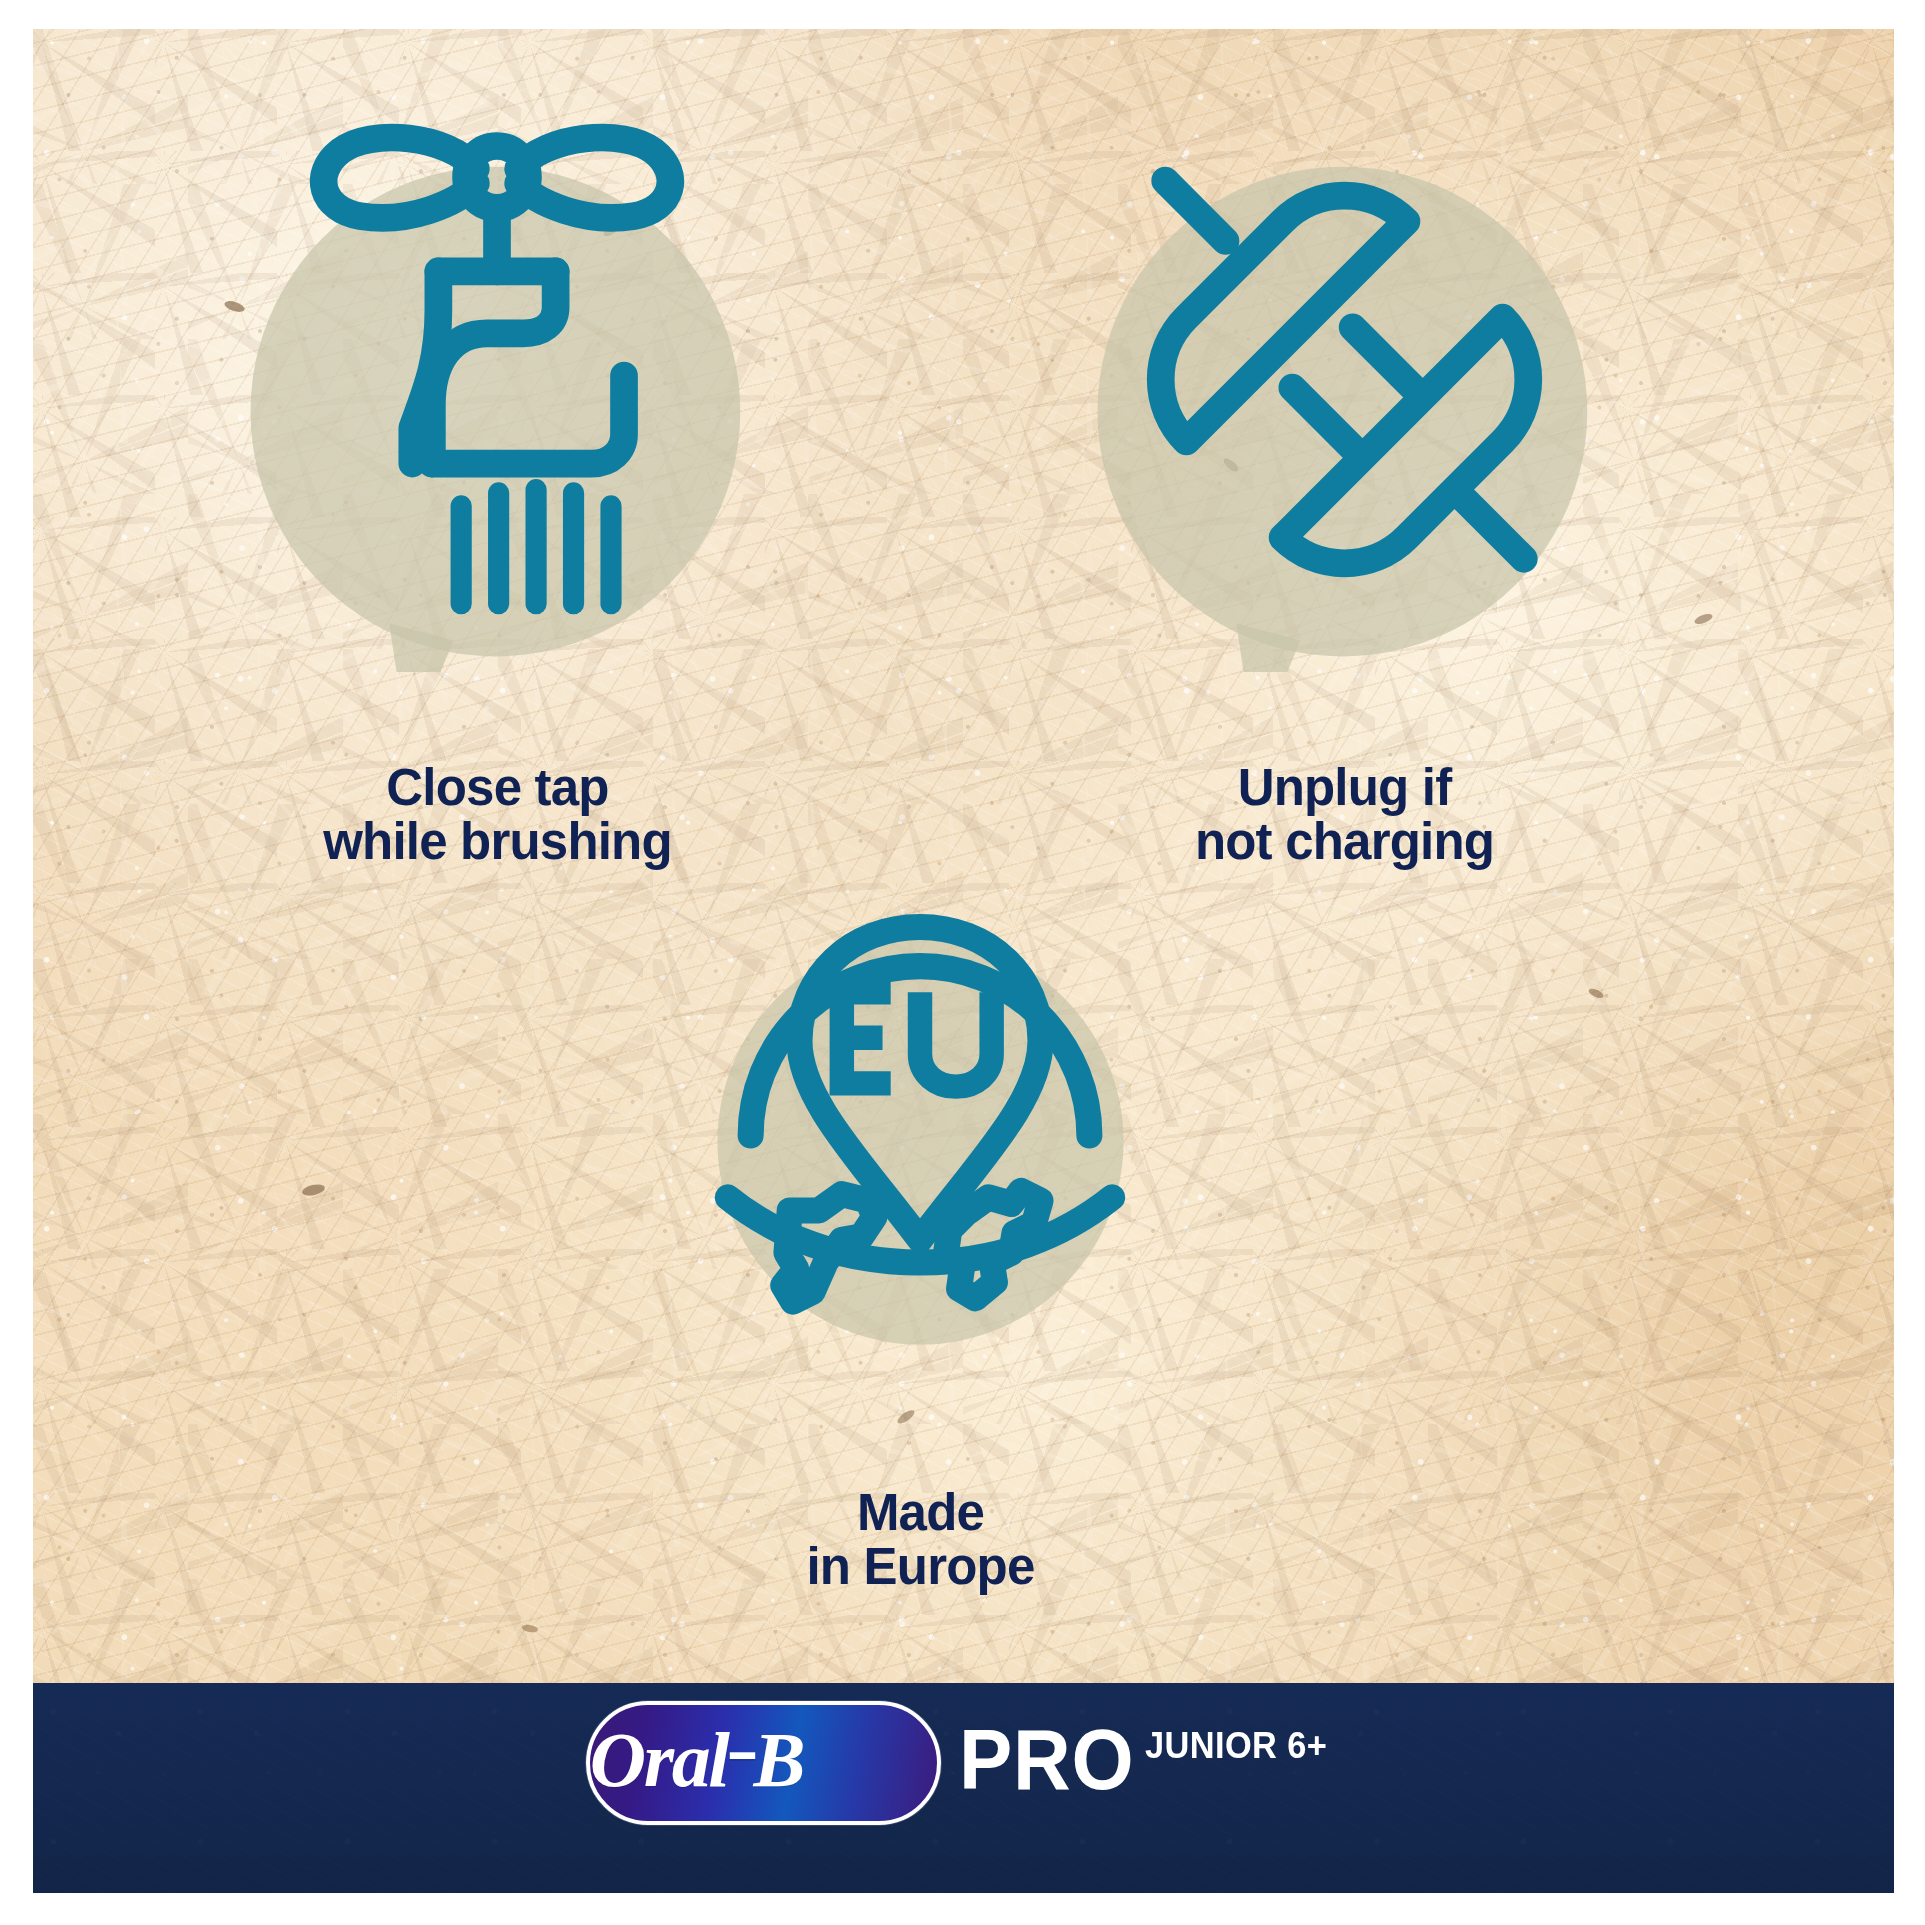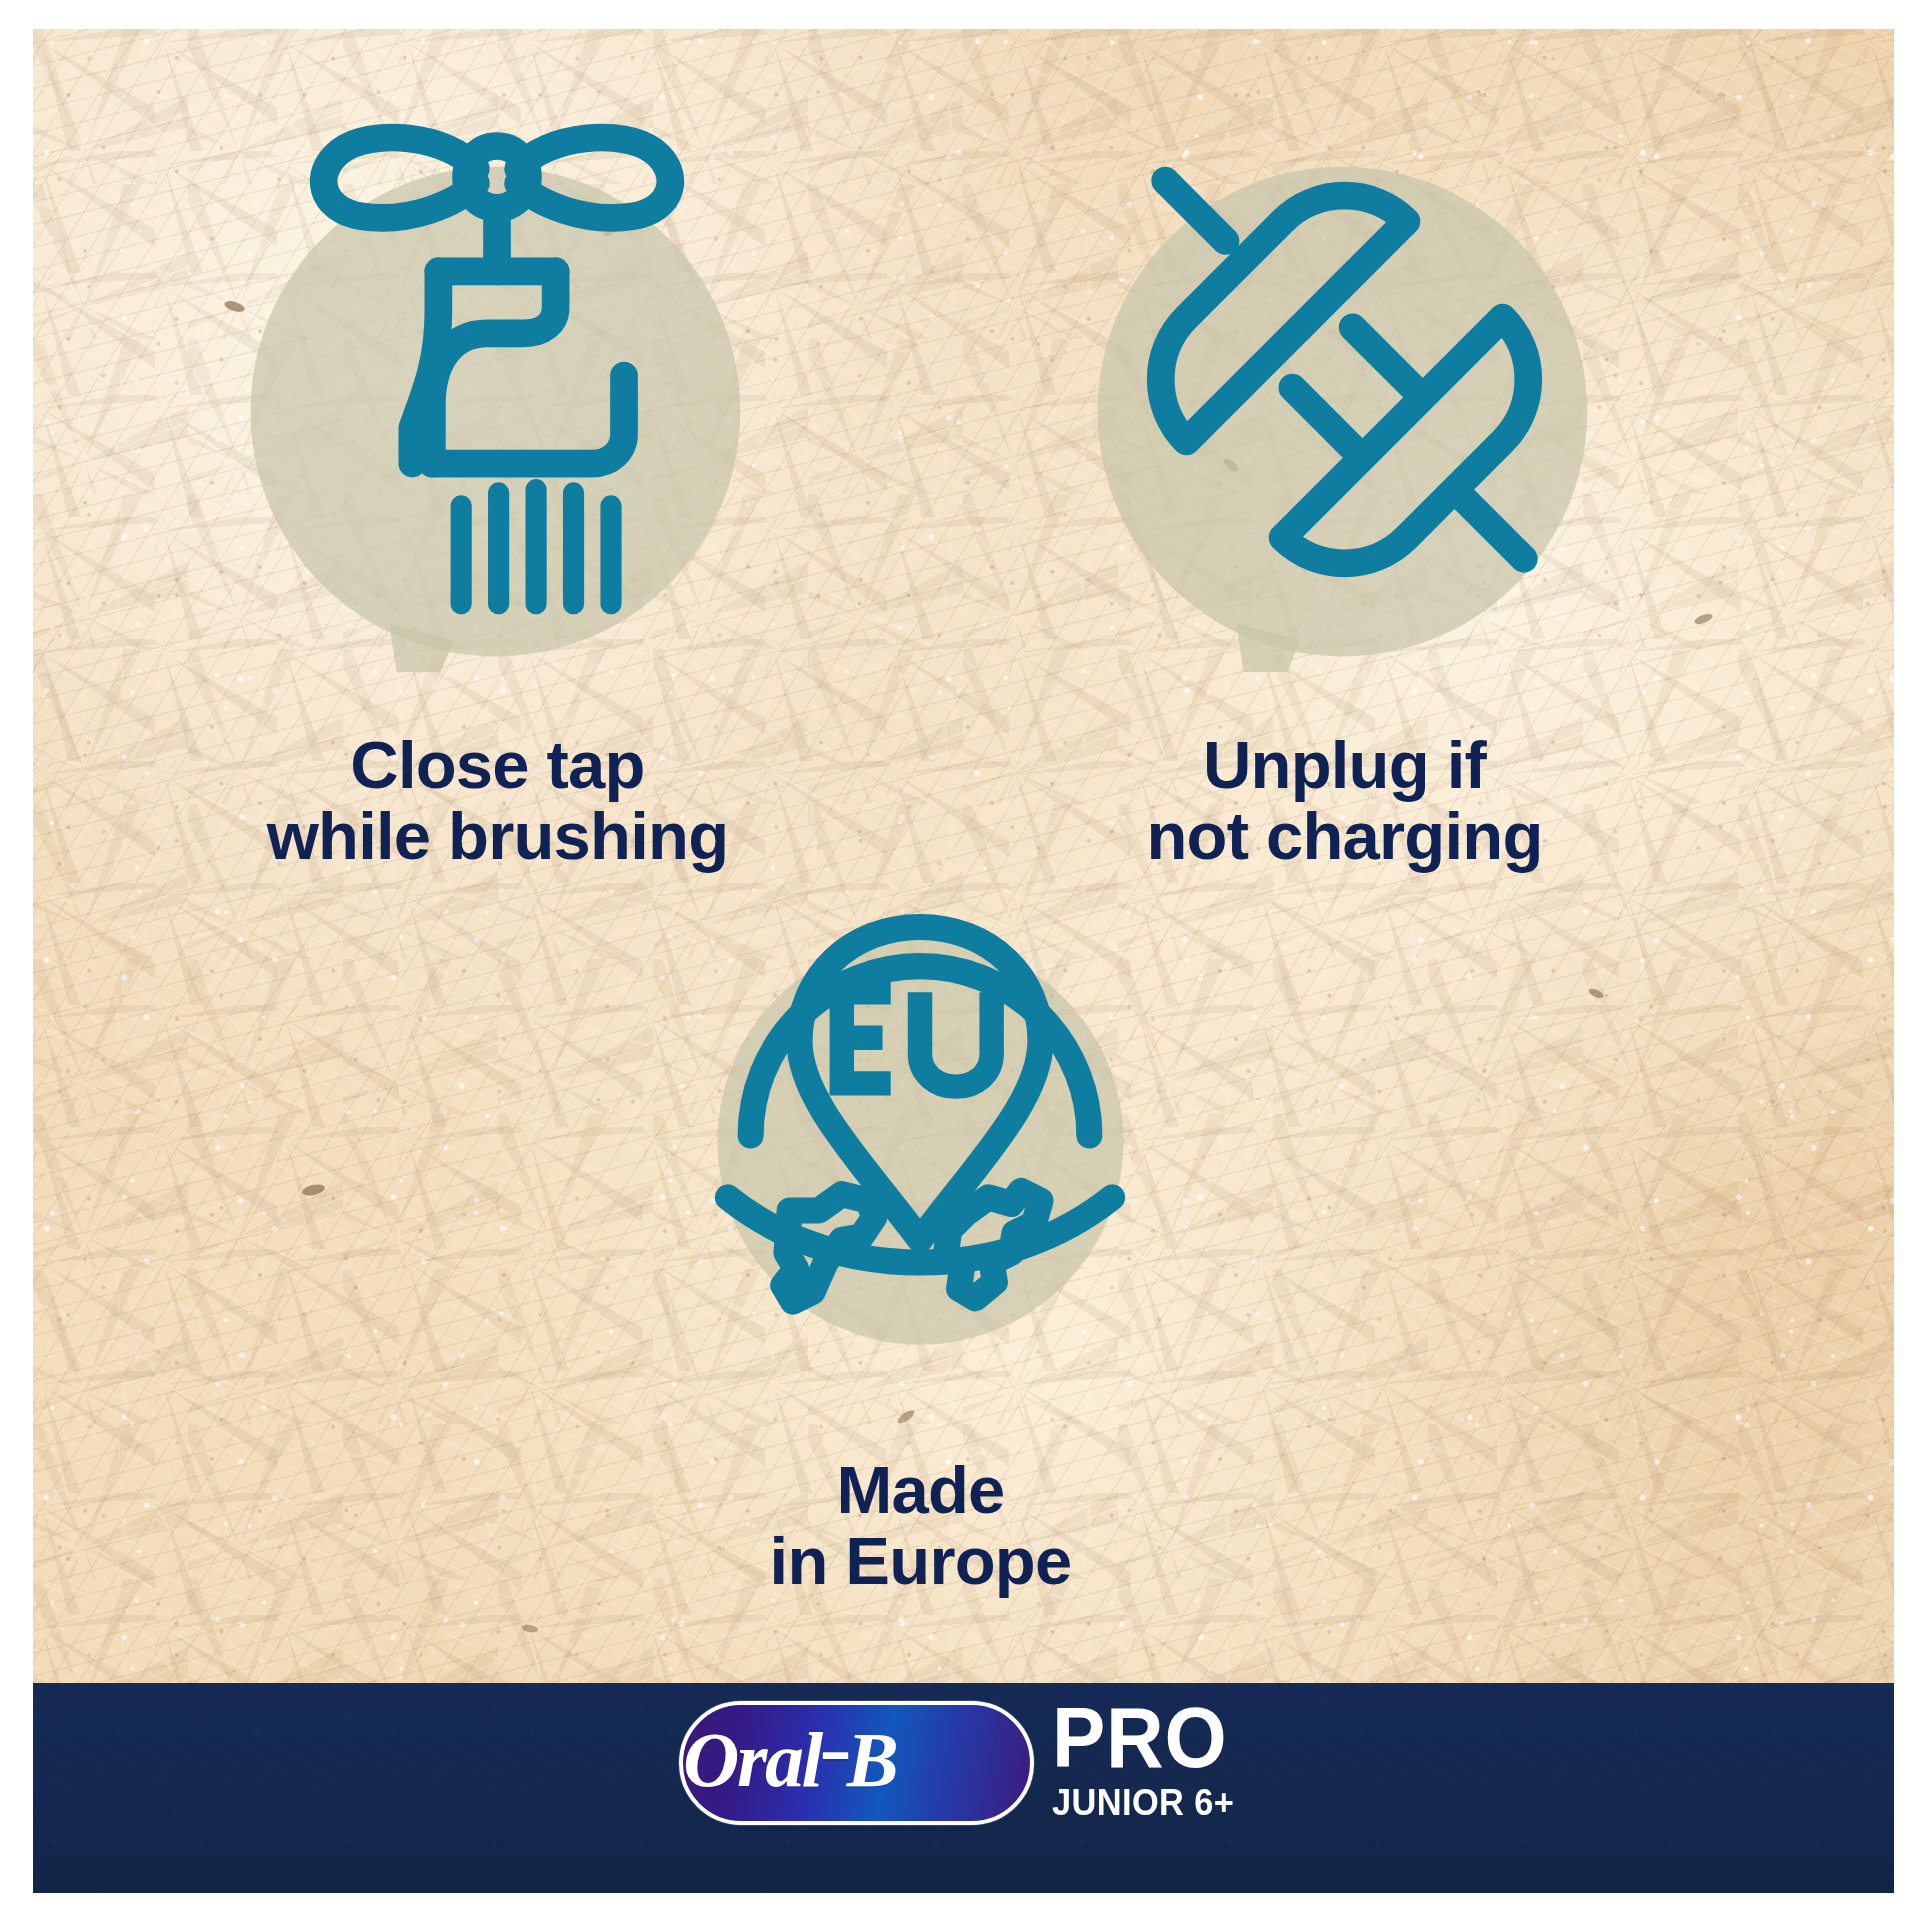--- a/index.html
+++ b/index.html
@@ -80,24 +80,25 @@
   .panel{position:absolute;}
   .bubble{position:absolute;}
   .icon-svg{position:absolute;}
 
   .label{
     position:absolute;
     text-align:center;
     color:#102254;
     font-family:"Liberation Sans",sans-serif;
     font-weight:bold;
-    font-size:67px;
+    font-size:51px;
     line-height:1.06;
     letter-spacing:-0.8px;
     white-space:pre-line;
+    margin-top:32px;
   }
 
   
   #footer{
     position:absolute;
     left:0; bottom:0;
     width:1861px; height:210px;
     background:linear-gradient(180deg,#152a55 0%,#14284f 55%,#122447 100%);
     overflow:hidden;
   }
@@ -137,21 +138,21 @@
     transform:translateY(-3.3px);
     text-shadow:0 1.6px 0 rgba(0,0,0,.12);
     white-space:nowrap;
   }
   .oralb-word .dash{
     display:inline-block;
     transform:translateX(1.6px) translateY(-11.4px) scaleX(1.25);
     font-style:normal;
     letter-spacing:0;
   }
-  .prostack{display:flex;flex-direction:column;align-items:flex-start;justify-content:center;transform:translateY(-3.3px);}
+  .prostack{display:flex;flex-direction:row;align-items:flex-start;justify-content:center;transform:translateY(-3.3px);}
   .pro-word{
     color:#ffffff;
     font-family:"Liberation Sans",sans-serif;
     font-weight:bold;
     font-size:85px;
     line-height:.92;
     letter-spacing:0.8px;
     transform:scaleX(.94);
     transform-origin:left center;
   }

